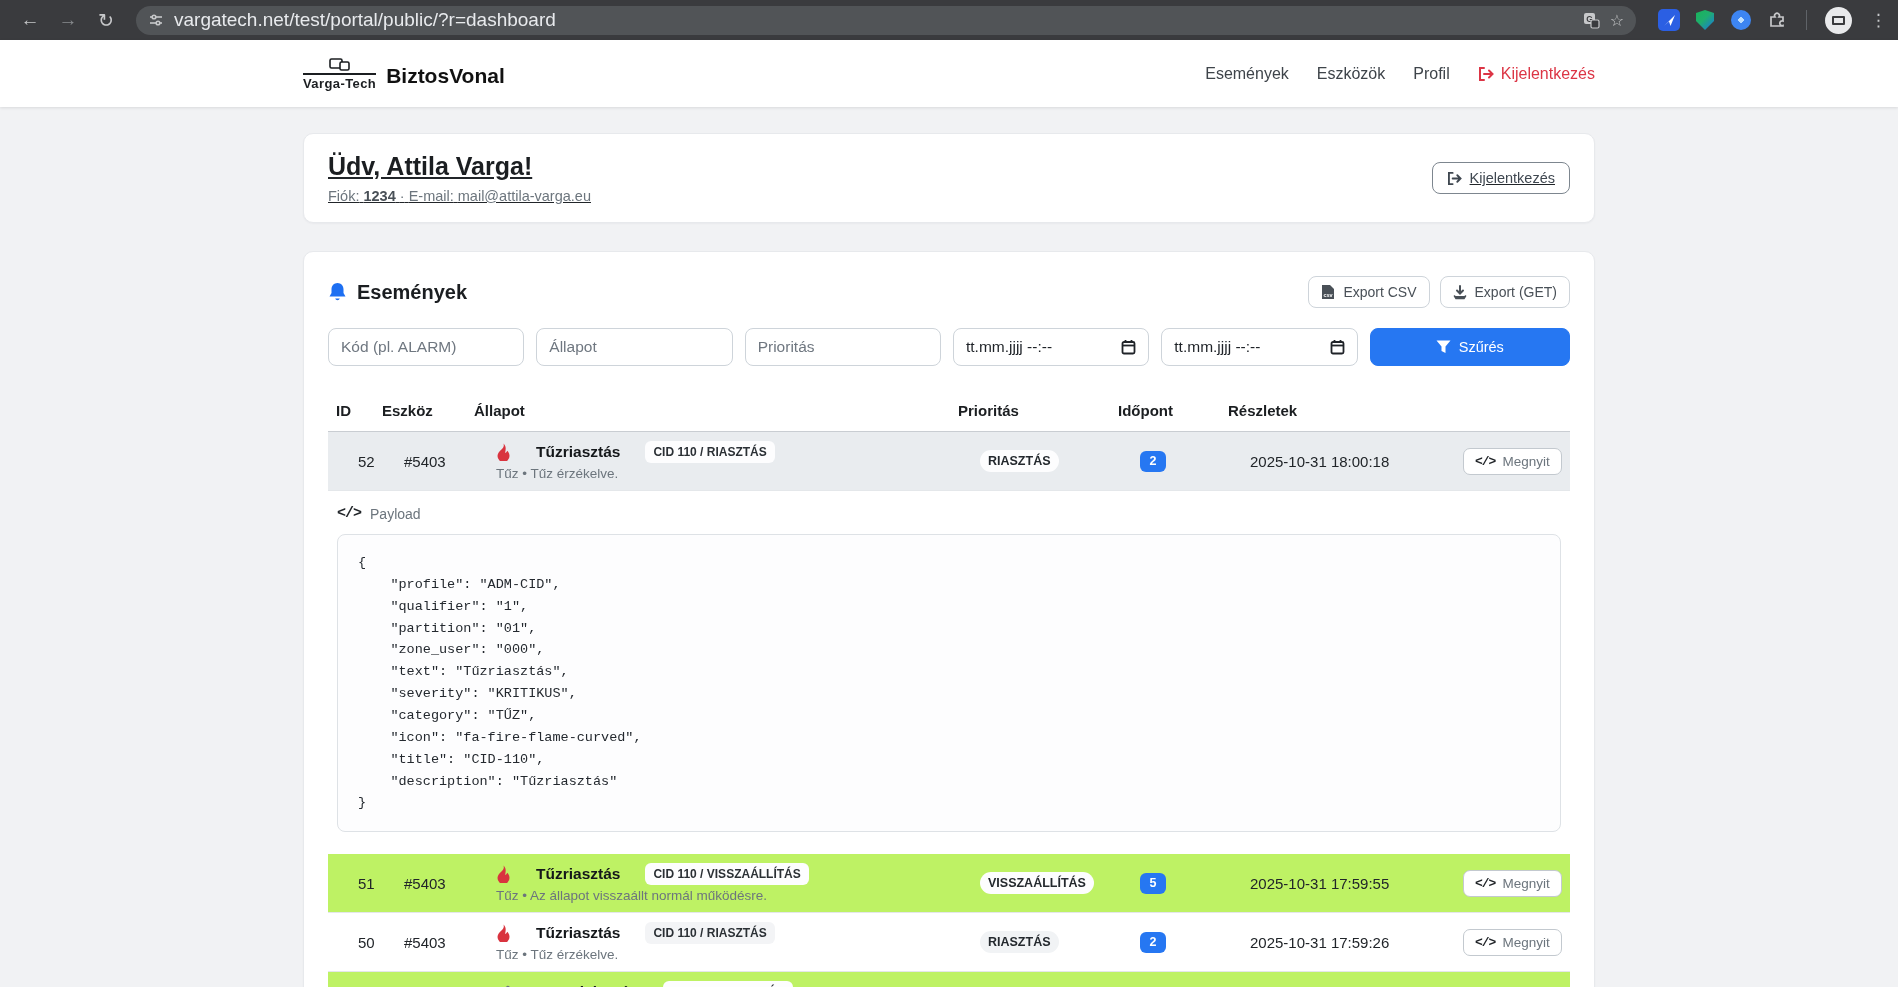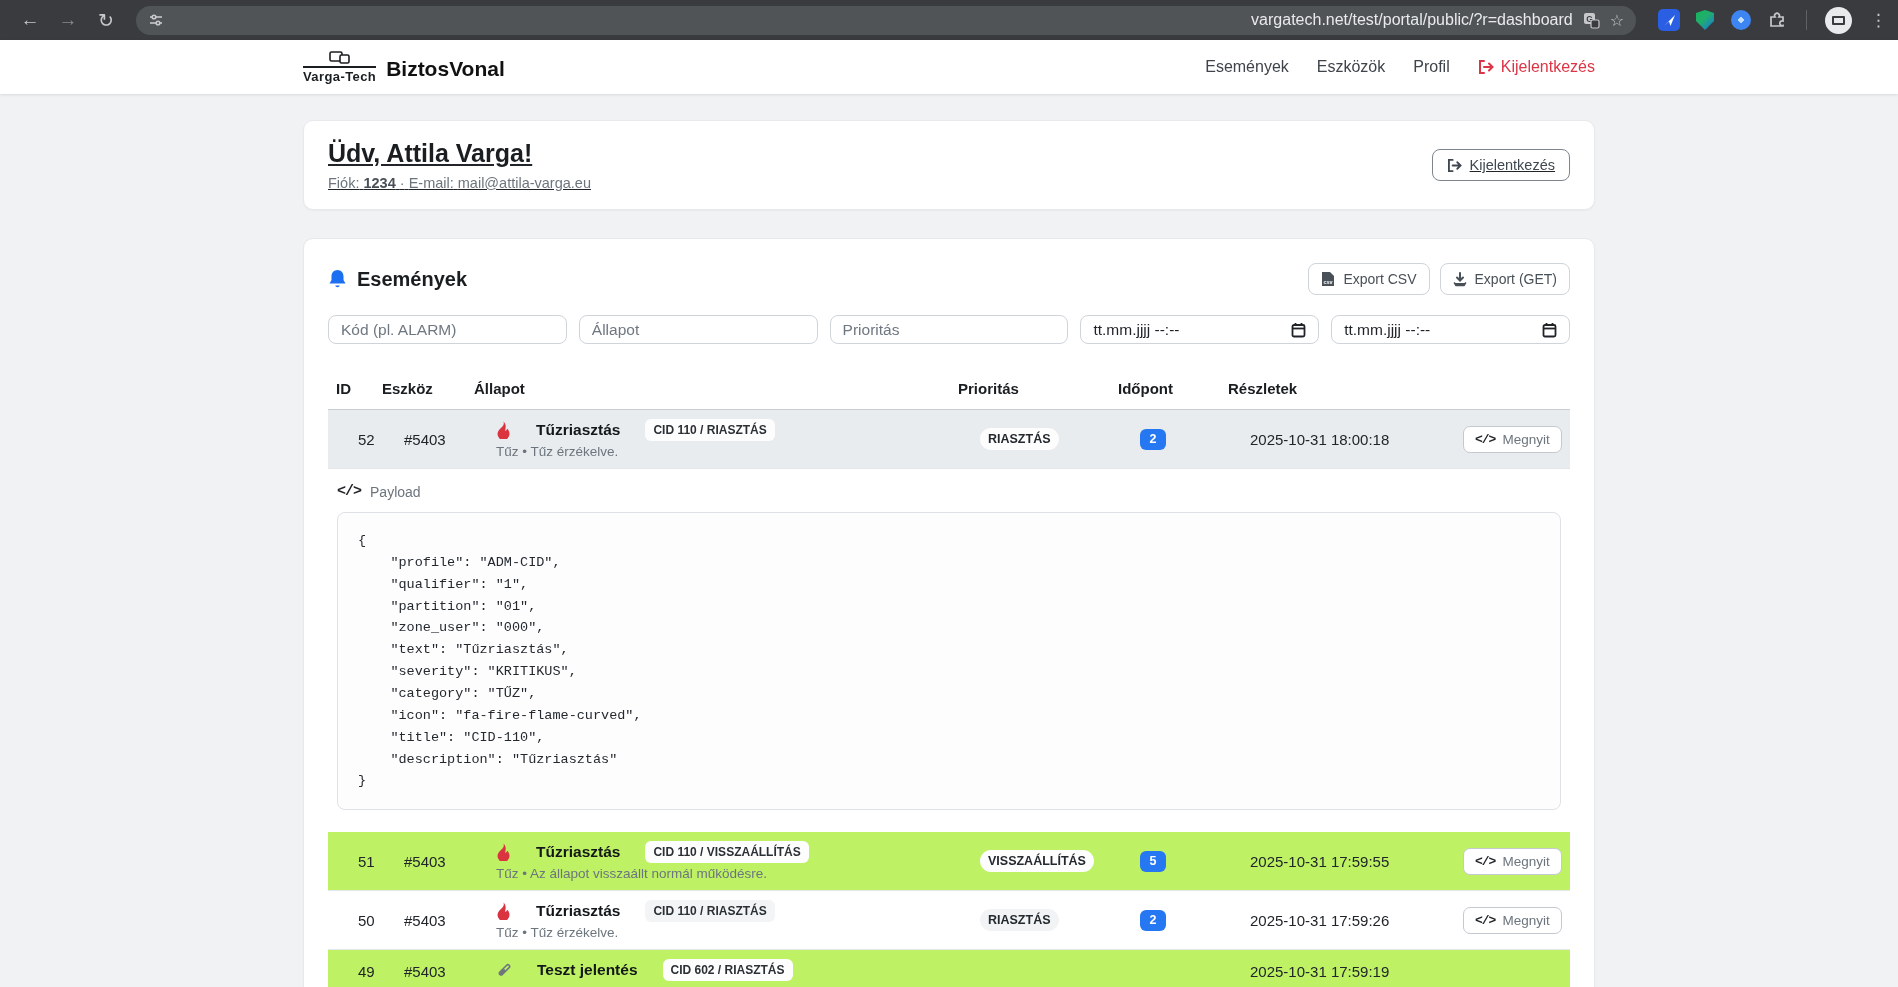--- a/index.html
+++ b/index.html
@@ -7,36 +7,36 @@
   body { font-family:"Liberation Sans", sans-serif; background:#f1f2f4; color:#212529; }
 
   
   .browser-bar { height:40px; background:#3a3b3e; display:flex; align-items:center; padding:0 14px; gap:6px; }
   .nav-btn { width:32px; height:32px; display:flex; align-items:center; justify-content:center;
              color:#c7c8ca; font-size:19px; border-radius:50%; flex:0 0 auto; cursor:pointer; }
   .nav-btn.dim { color:#8a8d90; }
   .omnibox { height:29px; flex:0 0 1500px; background:#515457; border-radius:15px; margin-left:8px;
              display:flex; align-items:center; padding:0 12px; gap:10px; }
   .omnibox .tune { flex:0 0 auto; display:flex; }
-  .omnibox .url { color:#e8eaed; font-size:16px; flex:1; white-space:nowrap; overflow:hidden;text-align:right; }
+  .omnibox .url { color:#e8eaed; font-size:19px; flex:1; white-space:nowrap; overflow:hidden; }
   .omni-ic { color:#c7c8ca; font-size:16px; flex:0 0 auto; display:flex; align-items:center; }
   .ext-tray { display:flex; align-items:center; gap:14px; margin-left:16px; }
   .ext { width:22px; height:22px; display:flex; align-items:center; justify-content:center; }
   .ext-arrow { background:#2b5fe3; border-radius:5px; }
   .ext-shield { width:18px; height:20px; background:linear-gradient(135deg,#19b35a 0%,#1fae6e 45%,#1a73e8 100%);
                 clip-path:polygon(50% 0,100% 15%,100% 55%,50% 100%,0 55%,0 15%); }
   .ext-circle { width:20px; height:20px; border-radius:50%;
                 background:radial-gradient(circle at 50% 50%, #bfe0ff 0 18%, #3d85f2 19% 100%); }
   .divider-v { width:1px; height:20px; background:#5f6368; margin:0 4px; }
   .avatar { width:27px; height:27px; border-radius:50%; background:#e9eaec; display:flex; align-items:center; justify-content:center; }
   .avatar .mini { width:13px; height:9px; border:2px solid #3a3b3e; border-radius:1px; }
   .kebab { color:#c7c8ca; font-size:17px; padding:0 4px; }
 
   
-  .app-header { height:54px; background:#fff; box-shadow:0 1px 3px rgba(0,0,0,.10); position:relative; z-index:2; }
+  .app-header { height:67px; background:#fff; box-shadow:0 1px 3px rgba(0,0,0,.10); position:relative; z-index:2; }
   .container { width:1292px; margin:0 auto; }
   .app-header .container { height:100%; display:flex; align-items:center; justify-content:space-between; }
   .brand { display:flex; align-items:flex-end; gap:10px; }
   .brand-logo { display:flex; flex-direction:column; align-items:center; line-height:1; }
   .brand-logo .lg-text { font-size:13px; font-weight:bold; letter-spacing:.4px; color:#1b1e21; border-top:2px solid #1b1e21; padding-top:2px; margin-top:2px; }
   .brand-name { font-size:21px; font-weight:bold; color:#111; padding-bottom:2px; }
   .top-nav { display:flex; align-items:center; gap:28px; }
   .top-nav a { text-decoration:none; color:#3e444a; font-size:16px; cursor:pointer; }
   .top-nav a.logout { color:#dc3545; display:flex; align-items:center; gap:7px; }
 
@@ -52,21 +52,21 @@
          border-radius:8px; padding:7px 14px; font-size:14.5px; color:#3f4750; cursor:pointer; font-family:inherit; }
   .btn.light-border { border-color:#ced4da; color:#495057; padding:7px 12px; font-size:14px; }
   .btn.primary { background:#2677f2; border-color:#2677f2; color:#fff; justify-content:center; }
 
   .events-card { padding:24px; padding-bottom:60px; }
   .events-head { display:flex; align-items:center; justify-content:space-between; margin-bottom:20px; }
   .events-title { display:flex; align-items:center; gap:10px; font-size:20px; font-weight:bold; color:#1b1e21; }
   .export-group { display:flex; gap:10px; }
 
   .filters { display:flex; gap:12px; margin-bottom:24px; }
-  .filters > * { flex:1 1 0; height:29px; }
+  .filters > * { flex:1 1 0; height:38px; }
   .filters input { border:1px solid #ced4da; border-radius:8px; padding:0 12px; font-size:15.5px;
                    font-family:inherit; color:#212529; outline:none; min-width:0; }
   .filters input::placeholder { color:#6f7780; opacity:1; }
   .datefield { border:1px solid #ced4da; border-radius:8px; padding:0 12px; display:flex; align-items:center;
                justify-content:space-between; font-size:15.5px; color:#1f2328; cursor:text; background:#fff; }
 
   
   .tbl { width:100%; font-size:15px; }
   .tbl-grid { display:grid; grid-template-columns:46px 92px 484px 160px 110px 213px 1fr; align-items:center; }
   .tbl-header { font-weight:bold; color:#1b1e21; border-bottom:1px solid #c9cdd2; }
@@ -257,20 +257,28 @@
           <span>tt.mm.jjjj --:--</span>
           <span class="ic">
             <svg width="15" height="16" viewBox="0 0 15 16" fill="none" stroke="#1f2328" stroke-width="1.8">
               <rect x="1.5" y="3" width="12" height="11.5" rx="1.5"></rect>
                 <line x1="4.5" y1="1" x2="4.5" y2="4"></line>
               <line x1="10.5" y1="1" x2="10.5" y2="4"></line>
                 <line x1="1.5" y1="6.5" x2="13.5" y2="6.5"></line>
               </svg>
           </span>
         </div>
+        <button class="btn primary">
+          <span class="ic">
+            <svg width="15" height="14" viewBox="0 0 15 14">
+                <path d="M0.5 0.5 H14.5 L9.5 6.5 V13 L5.5 11 V6.5 Z" fill="#fff"></path>
+              </svg>
+          </span>
+          <span>Szűrés</span>
+        </button>
       </div>
 
       <div class="tbl">
         <div class="tbl-grid tbl-header">
           <div>ID</div>
           <div>Eszköz</div>
           <div>Állapot</div>
           <div>Prioritás</div>
           <div>Időpont</div>
           <div>Részletek</div>

